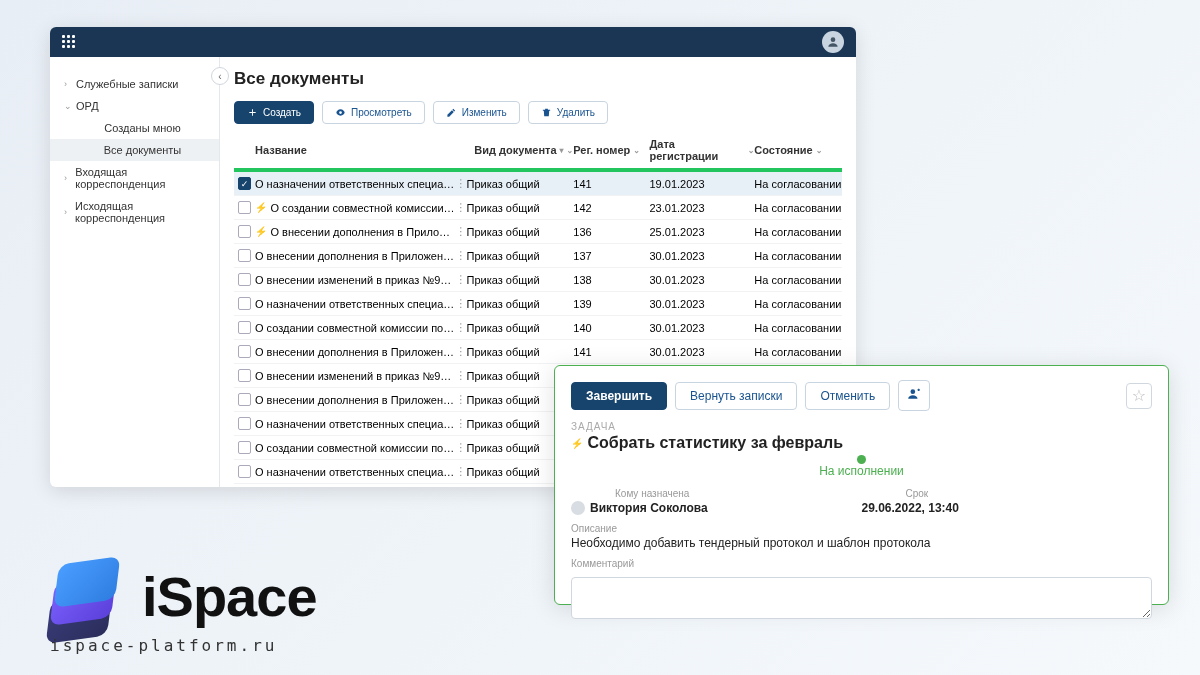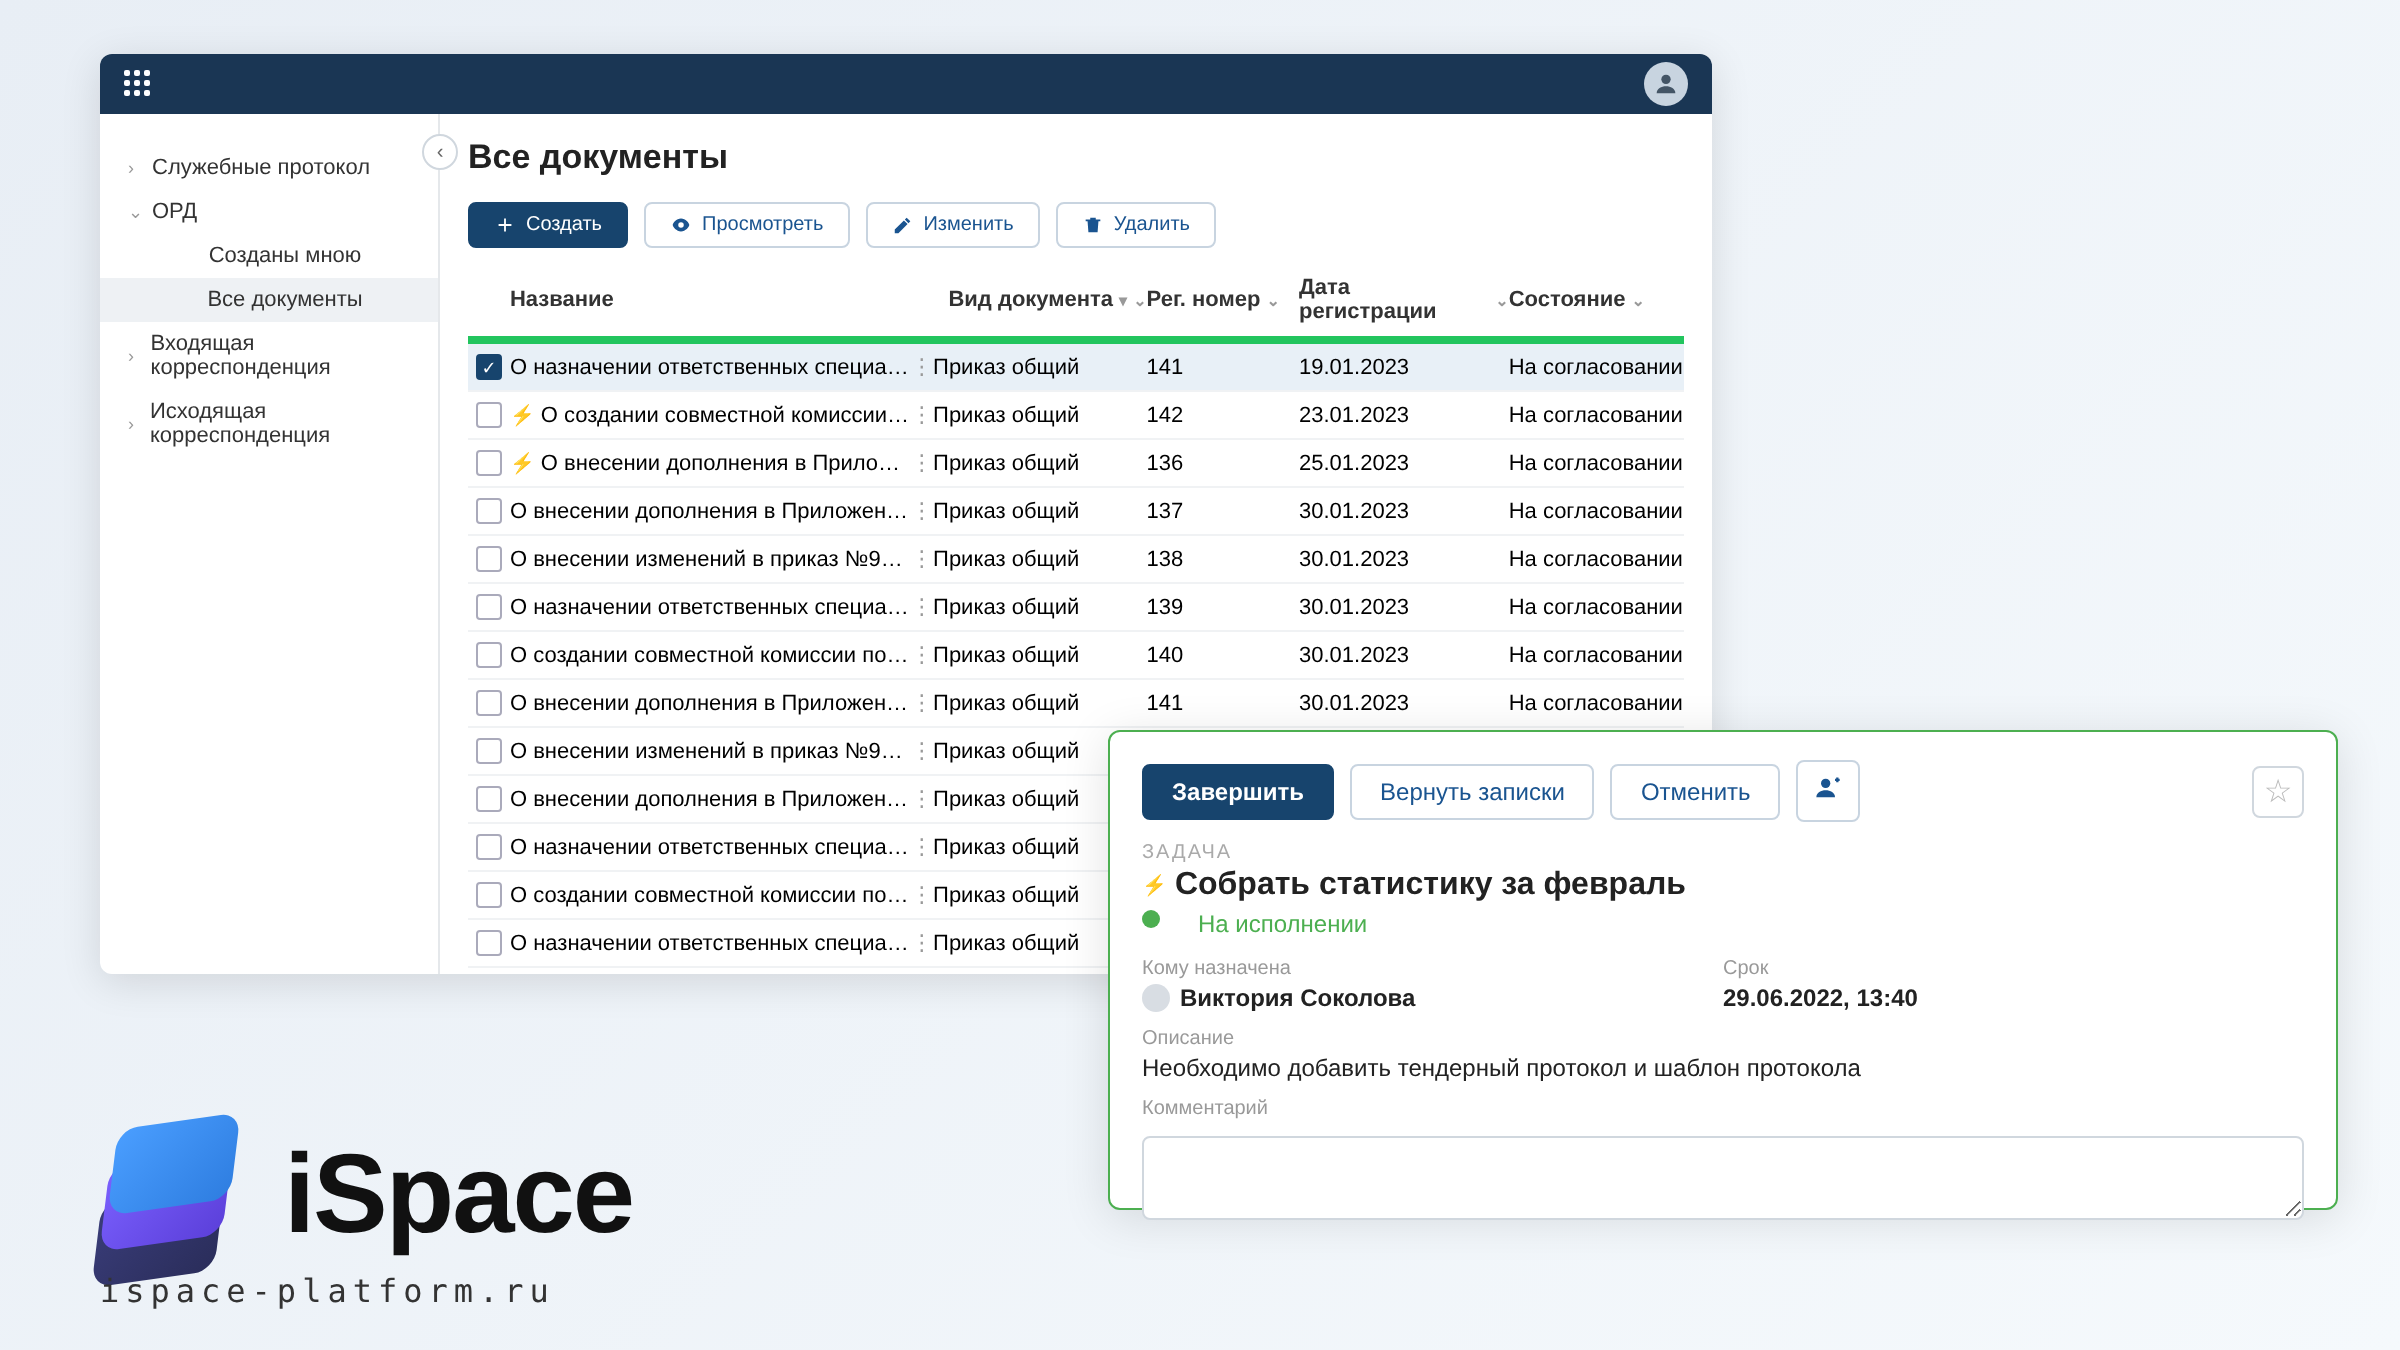--- a/index.html
+++ b/index.html
@@ -52,25 +52,25 @@
 
 
 .task-card { position: absolute; top: 365px; left: 554px; width: 615px; height: 240px; background: #fff; border-radius: 6px; border: 1.5px solid #4caf50; box-shadow: 0 4px 24px rgba(0,0,0,0.12); padding: 14px 16px; }
 .task-toolbar { display: flex; gap: 8px; align-items: center; }
 .tbtn { padding: 6px 14px; border-radius: 4px; font-size: 12px; border: 1px solid #c8d4e0; background: #fff; color: #1a5490; cursor: pointer; }
 .tbtn.primary { background: #17446d; color: #fff; border-color: #17446d; font-weight: 600; }
 .tbtn.icon { padding: 6px 8px; }
 .star-btn { margin-left: auto; width: 26px; height: 26px; border: 1px solid #d0d7de; border-radius: 4px; display: flex; align-items: center; justify-content: center; color: #bbb; }
 .task-label { font-size: 10px; color: #aaa; letter-spacing: 1px; margin-top: 10px; }
 .task-title { font-size: 16px; font-weight: 700; color: #222; display: flex; align-items: center; gap: 4px; margin-top: 2px; }
-.task-status { display: flex; gap: 19px; font-size: 12px; color: #4caf50; margin-top: 3px; }
+.task-status { display: flex; align-items: center; gap: 0; font-size: 12px; color: #4caf50; margin-top: 3px; flex-direction: column; }
 .status-dot { width: 9px; height: 9px; border-radius: 50%; background: #4caf50; }
 .task-meta { display: flex; margin-top: 10px; }
 .meta-col { flex: 1; }
-.meta-label { font-size: 10px; color: #999; }
+.meta-label { font-size: 10px; color: #999; margin-left: 44px; }
 .meta-value { font-size: 12px; font-weight: 700; color: #222; display: flex; align-items: center; gap: 5px; margin-top: 2px; }
 .mini-avatar { width: 14px; height: 14px; border-radius: 50%; background: #d8dde3; display: inline-flex; align-items: center; justify-content: center; }
 .desc-label { font-size: 10px; color: #999; margin-top: 8px; }
 .desc-text { font-size: 12px; color: #222; margin-top: 2px; }
 .comment-box { margin-top: 8px; width: 100%; height: 42px; border: 1px solid #d0d7de; border-radius: 4px; }
 
 
 .brand { position: absolute; bottom: 40px; left: 46px; display: flex; align-items: center; gap: 18px; }
 .brand-logo { width: 78px; height: 78px; position: relative; }
 .layer { position: absolute; width: 62px; height: 42px; border-radius: 10px; transform: rotate(-8deg) skewX(-15deg); }
@@ -102,21 +102,21 @@
           <path d="M4 20c0-4 4-6 8-6s8 2 8 6"></path>
         </svg>
       </div>
   </div>
   <div class="content">
     <div class="sidebar">
       <div class="collapse-btn">‹</div>
       <div class="tree" id="tree">
           <div class="tree-item">
             <span class="chev">›</span>
-            <span>Служебные протокол</span>
+            <span>Служебные записки</span>
           </div>
           <div class="tree-item">
             <span class="chev">⌄</span>
             <span>ОРД</span>
           </div>
           <div class="tree-item sub">
             <span>Созданы мною</span>
           </div>
           <div class="tree-item sub active">
             <span>Все документы</span>

